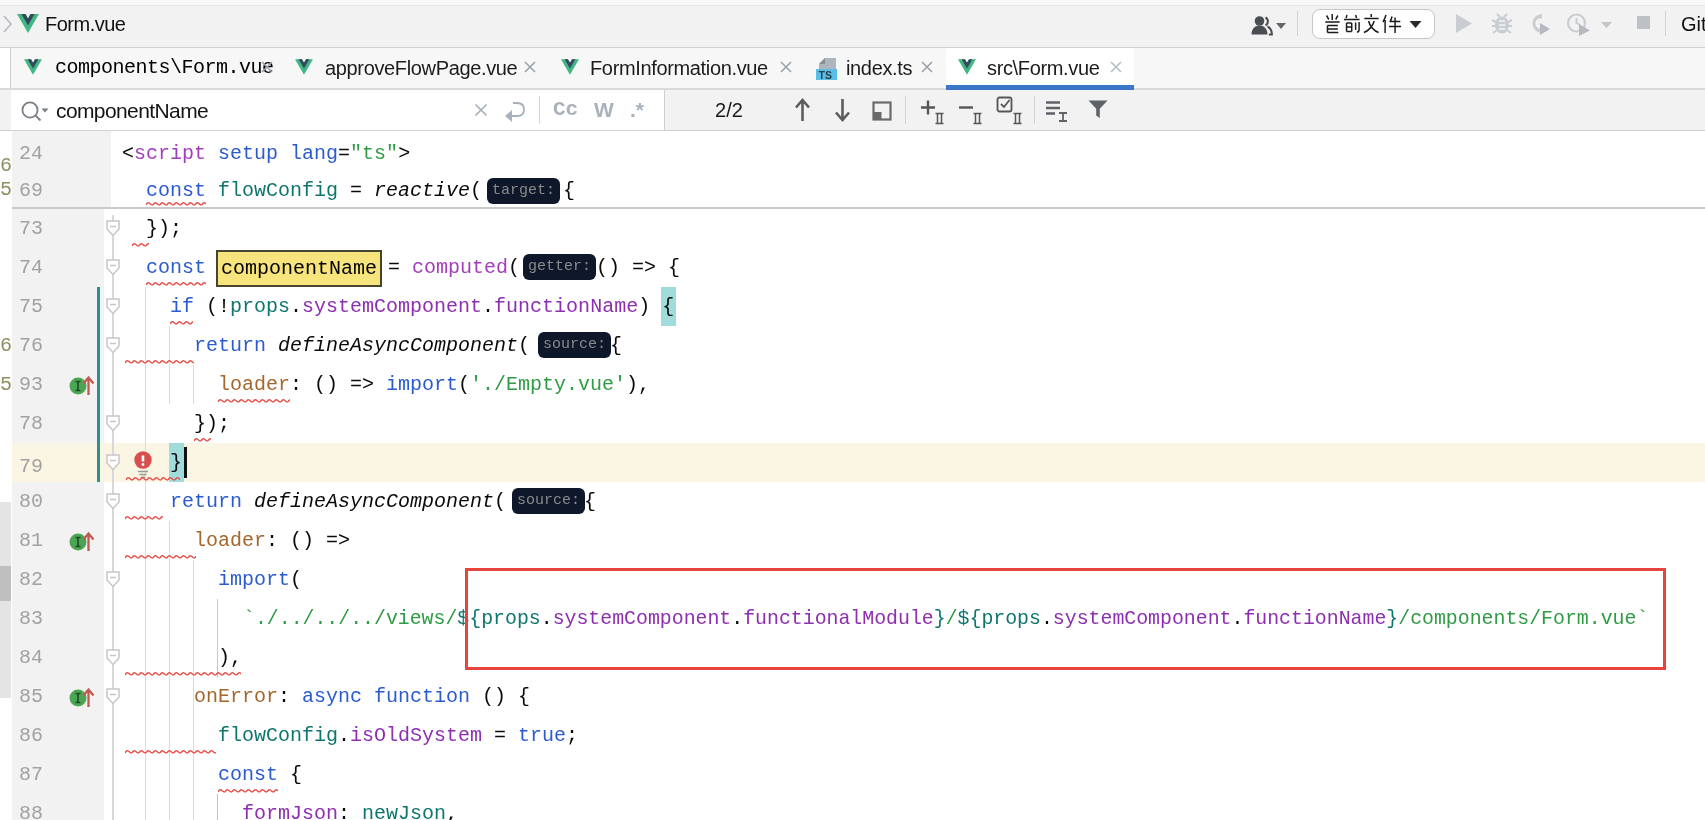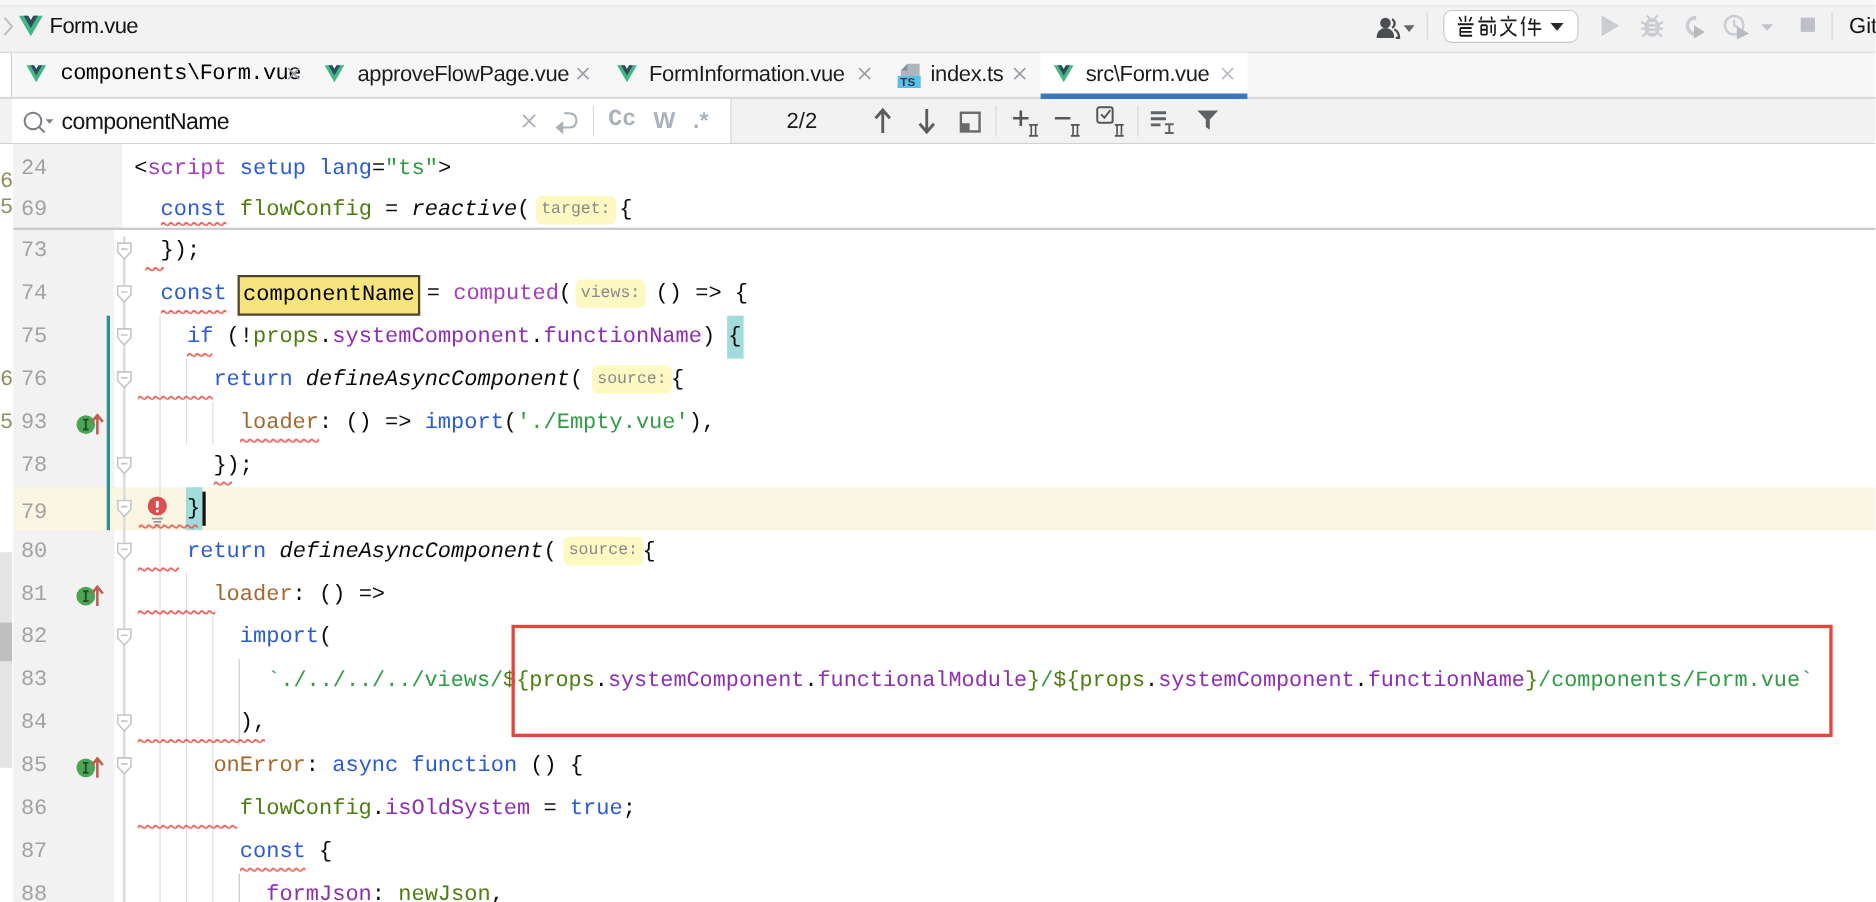--- a/index.html
+++ b/index.html
@@ -30,25 +30,25 @@
   .caretrow{position:absolute;left:12px;top:312px;width:1693px;height:39px;background:#faf6e3;}
   .foldline{position:absolute;left:112px;top:84px;width:1.5px;height:605px;background:#d8d8d8;}
   .vcsbar{position:absolute;left:97px;top:156px;width:2.5px;height:195px;background:#2e8f8f;}
   .lnum{position:absolute;left:12px;width:38px;text-align:center;font-family:"Liberation Mono",monospace;
         font-size:20px;color:#a2a2a2;line-height:39px;height:39px;}
   .cl{position:absolute;font-family:"Liberation Mono",monospace;font-size:20px;line-height:39px;height:39px;
       white-space:pre;color:#0a0a0a;}
   .k{color:#2a5bd1;text-align:center;}   
   .p{color:#a23dbc;}   
   .m{color:#8e2eb0;}   
-  .t{color:#4d7c0f;}   
+  .t{color:#0f766e;}   
   .g{color:#2f9c45;}   
   .br{color:#a4672c;}  
   .it{font-style:italic;}
-  .pill{position:absolute;height:26px;line-height:26px;border-radius:6px;background:#fef9c3;color:#8a8a8a;
+  .pill{position:absolute;height:26px;line-height:26px;border-radius:6px;background:#0f172a;color:#8a8a8a;
         font-family:"Liberation Mono",monospace;font-size:15px;padding:0 5px;}
   .cyan{}
   .hlbox{position:absolute;width:15px;height:39px;background:#a0dcdc;z-index:0;}
   .ybox{position:absolute;background:#f8e47d;border:2px solid #474430;height:33px;line-height:33px;
         font-family:"Liberation Mono",monospace;font-size:20px;color:#000;padding:0 3px;white-space:pre;}
   .sq{position:absolute;height:5px;}
   .guide{position:absolute;width:1px;background:#dcdcdc;}
   .redrect{position:absolute;left:465px;top:437px;width:1201px;height:102px;border:3.5px solid #e8443e;
            box-sizing:border-box;z-index:30;}
   .sliver{position:absolute;left:0;top:0;width:12px;height:689px;background:#fff;z-index:40;}
@@ -326,21 +326,21 @@
       <div class="hlbox" style="left:661px;top:156px;"></div>
       <div class="hlbox" style="left:169px;top:312px;"></div>
       <div class="cl" style="left:122px;top:4px;height:38px;line-height:38px;">&lt;<span class="p">script</span> <span class="k">setup</span> <span class="k">lang</span>=<span class="g">"ts"</span>&gt;</div>
       <div class="cl" style="left:146px;top:40px;"><span class="k">const</span> <span class="t">flowConfig</span> = <span class="it">reactive</span>(</div>
       <div class="pill" style="left:487px;top:47px;">target:</div>
       <div class="cl" style="left:563px;top:40px;">{</div>
       <div class="cl" style="left:146px;top:78px;">});</div>
       <div class="cl" style="left:146px;top:117px;"><span class="k">const</span></div>
       <div class="ybox" style="left:216px;top:119px;">componentName</div>
       <div class="cl" style="left:388px;top:117px;">= <span class="p">computed</span>(</div>
-      <div class="pill" style="left:523px;top:123px;">views:</div>
+      <div class="pill" style="left:523px;top:123px;">getter:</div>
       <div class="cl" style="left:596px;top:117px;">() =&gt; {</div>
       <div class="cl" style="left:170px;top:156px;"><span class="k">if</span> (!<span class="t">props</span>.<span class="m">systemComponent</span>.<span class="m">functionName</span>) <span class="cyan">{</span></div>
       <div class="cl" style="left:194px;top:195px;"><span class="k">return</span> <span class="it">defineAsyncComponent</span>(</div>
       <div class="pill" style="left:538px;top:201px;">source:</div>
       <div class="cl" style="left:610px;top:195px;">{</div>
       <div class="cl" style="left:218px;top:234px;"><span class="br">loader</span>: () =&gt; <span class="k">import</span>(<span class="g">'./Empty.vue'</span>),</div>
       <div class="cl" style="left:194px;top:273px;">});</div>
       <div class="cl" style="left:170px;top:312px;"><span class="cyan">}</span></div>
       <div class="abs" style="left:184px;top:316px;width:2.5px;height:31px;background:#111;"></div>
       <div class="cl" style="left:170px;top:351px;"><span class="k">return</span> <span class="it">defineAsyncComponent</span>(</div>

